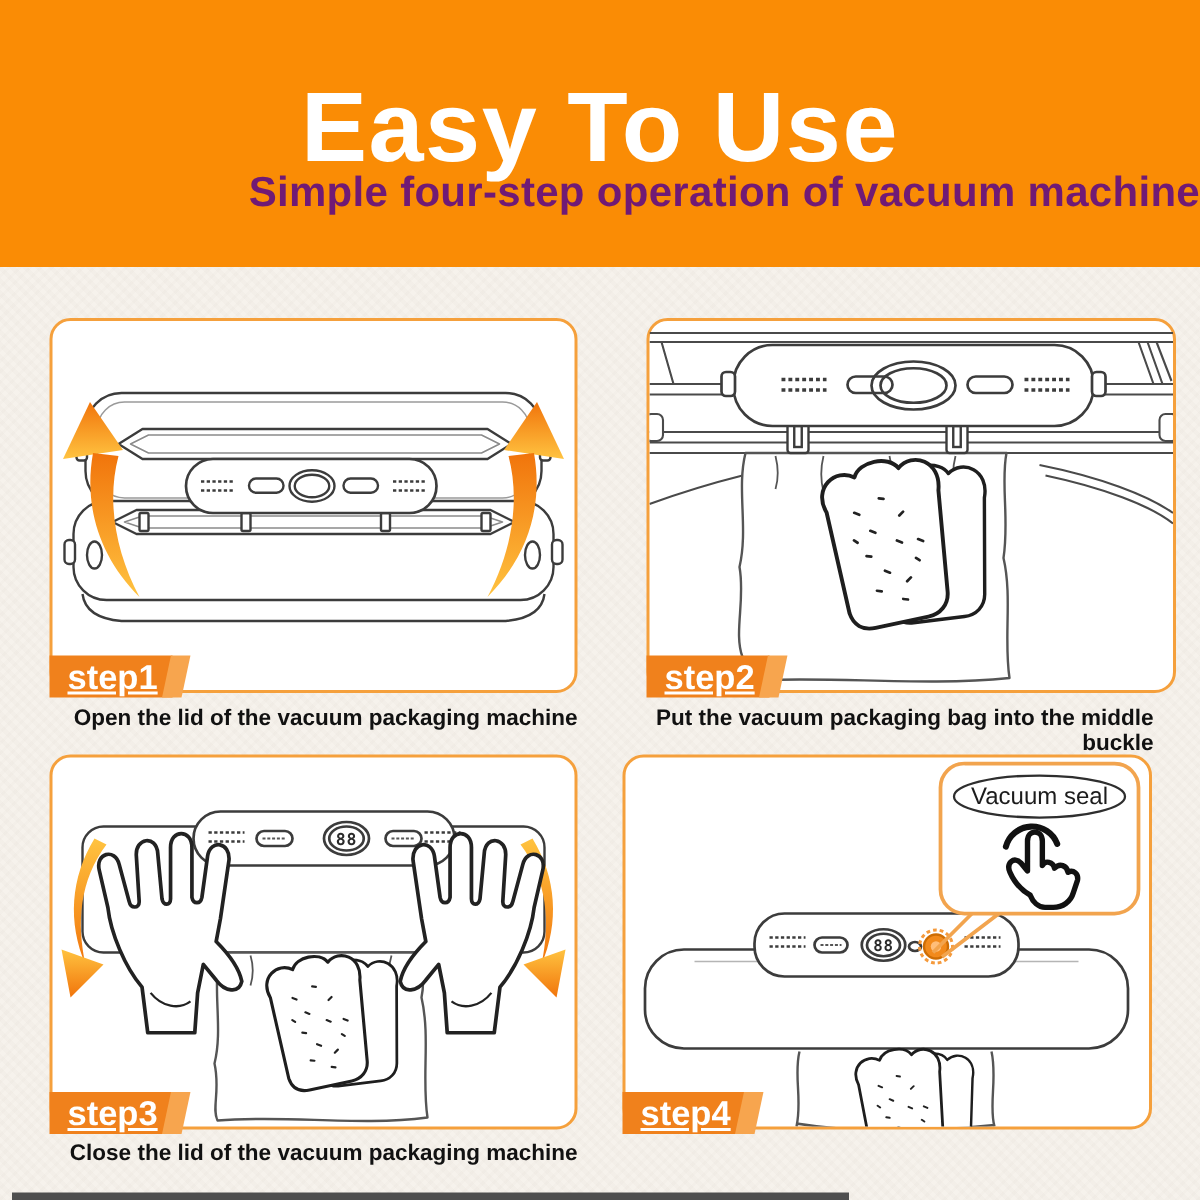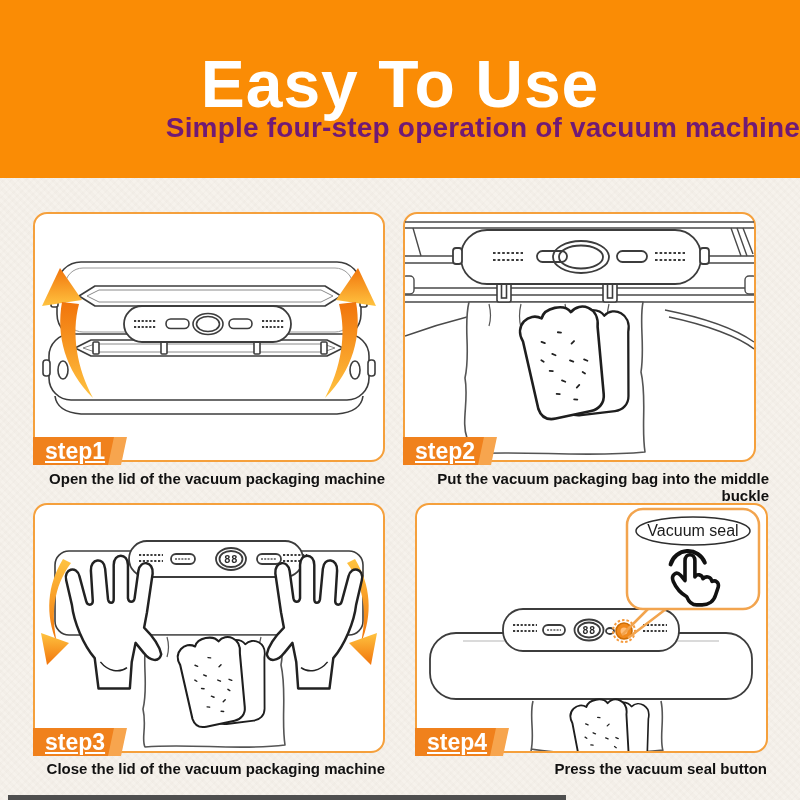--- a/index.html
+++ b/index.html
@@ -9,21 +9,21 @@
     background-image:repeating-linear-gradient(45deg, rgba(120,100,80,0.025) 0 3px, transparent 3px 6px),
                      repeating-linear-gradient(-45deg, rgba(120,100,80,0.02) 0 2px, transparent 2px 5px);}
   .header{position:absolute;left:0;top:0;width:800px;height:178px;background:#FA8C05;}
   .title{position:absolute;left:0;top:14px;width:100%;text-align:center;color:#fff;
     font-size:66px;font-weight:bold;letter-spacing:1px;margin-top:32px;}
   .subtitle{position:absolute;left:0;top:112px;width:100%;text-align:right;color:#701a75;
     font-size:28px;font-weight:bold;letter-spacing:0.2px;}
   .panel{position:absolute;width:348px;height:246px;background:#fff;border:2px solid #F5A03C;border-radius:14px;}
   .panel svg{display:block;width:100%;height:100%;}
   #panel1{left:33px;top:212px;}
-  #panel2{left:403px;top:212px;width:349px;}
+  #panel2{left:431px;top:212px;width:349px;}
   #panel3{left:33px;top:503px;}
   #panel4{left:415px;top:503px;width:349px;}
   .badge{position:absolute;left:-2px;bottom:-5px;height:28px;line-height:28px;
     background:#F0811C;color:#fff;font-size:23px;font-weight:bold;
     padding:0 10px 0 12px;z-index:3;text-decoration:underline;}
   .badge::after{content:"";position:absolute;right:-9px;top:0;bottom:0;width:13px;
     background:#F7A54E;transform:skewX(-12deg);}
   .cap{position:absolute;width:352px;text-align:right;font-size:15px;font-weight:bold;color:#111;}
   #cap1{left:33px;top:470px;}
   #cap2{left:413px;top:470px;width:356px;}
@@ -221,16 +221,15 @@
           <path d="M22,62 C15,58 10,52 7,45 C4,38 10,33 15,38 L20,44 L20,22 C20,13 31,13 31,22 L31,40 C33,36 39,37 40,42 C44,38 49,40 50,45 C54,43 58,46 57,51 L54,60 C52,67 46,71 39,71 L33,71 C28,71 24,67 22,62 Z" stroke="#111" stroke-width="4" fill="#fff" stroke-linejoin="round"></path>
         </g>
       </g>
     </svg>
     <div class="badge">step4</div>
   </div>
 
   <div class="cap" id="cap1">Open the lid of the vacuum packaging machine</div>
   <div class="cap" id="cap3">Close the lid of the vacuum packaging machine</div>
   <div class="cap" id="cap2">Put the vacuum packaging bag into the middle buckle</div>
-  <div class="cap" id="cap4">Press the vacuum seal button</div>
 
   <div class="bottom-strip"></div>
 </div>
 
 </body></html>

